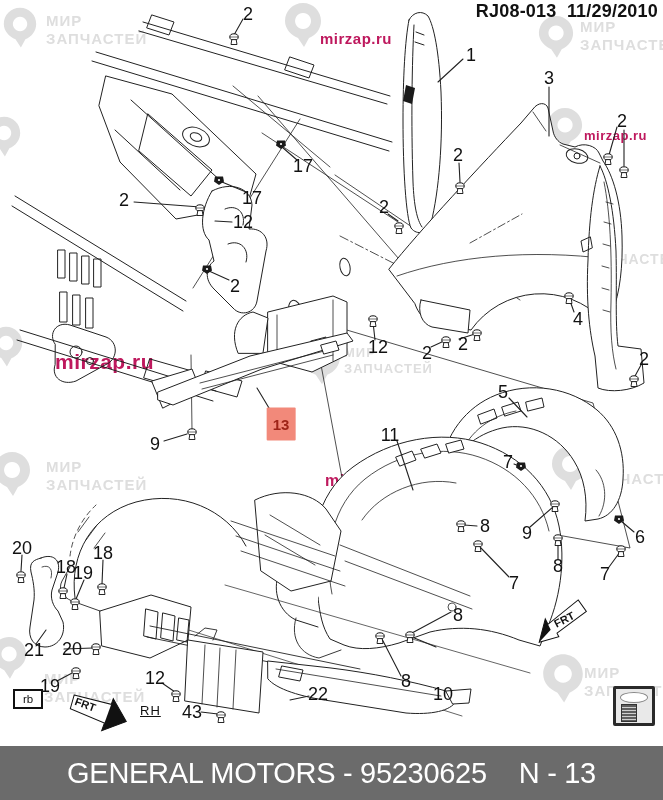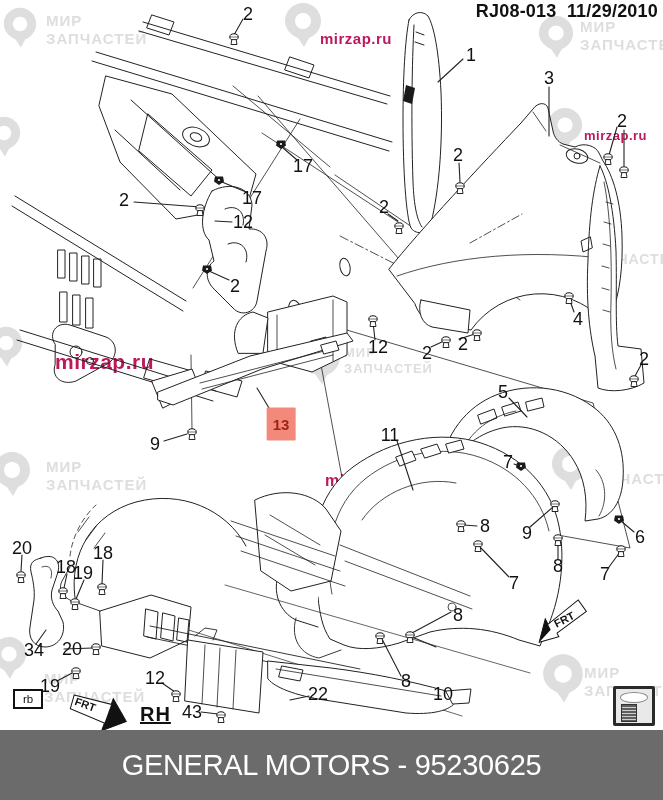--- a/index.html
+++ b/index.html
@@ -24,42 +24,42 @@
   }
   .wm-brand{
     position:absolute;font-weight:bold;letter-spacing:1px;line-height:1.2;
     white-space:nowrap;color:#dedede;
   }
   .wm-site{
     position:absolute;font-weight:bold;letter-spacing:.5px;white-space:nowrap;color:#be185d;
   }
   .wm-pin{position:absolute;}
   .rh-label{
-    position:absolute;left:140px;top:703px;z-index:5;font-size:20px;font-weight:bold;
+    position:absolute;left:140px;top:703px;z-index:5;font-size:13px;font-weight:normal;
     text-decoration:underline;letter-spacing:1px;
   }
   .rb-box{
     position:absolute;left:13px;top:689px;z-index:5;width:26px;height:16px;
     border:2px solid #111;font-size:11.5px;display:flex;align-items:center;justify-content:center;
   }
   .legend-icon{
     position:absolute;left:613px;top:686px;z-index:5;width:42px;height:40px;
     border:3px solid #2a2a2a;border-radius:2px;background:#e9e9e9;box-sizing:border-box;
   }
   .legend-icon .oval{
     position:absolute;left:4px;top:3px;width:26px;height:9px;background:#fff;
     border:1px solid #888;border-radius:50%;
   }
   .legend-icon .jug{
     position:absolute;left:5px;top:15px;width:14px;height:16px;background:#5f5f5f;
     background-image:repeating-linear-gradient(#5f5f5f 0 2px,#cfcfcf 2px 3px);
     border:1px solid #333;
   }
   .footer{
-    position:absolute;left:0;bottom:0;width:663px;height:70px;z-index:6;
+    position:absolute;left:0;bottom:0;width:663px;height:54px;z-index:6;
     display:flex;align-items:center;justify-content:center;gap:32px;
     color:#fff;font-size:29px;letter-spacing:-0.3px;white-space:nowrap;
   }
 </style>
 </head>
 <body>
 
 <div class="stage">
 
   <div class="wm-layer" id="wm-layer">
@@ -351,21 +351,21 @@
       <div class="callout" style="left: 22px; top: 548px;">20</div>
       <div class="callout" style="left: 103px; top: 553px;">18</div>
       <div class="callout" style="left: 558px; top: 566px;">8</div>
       <div class="callout" style="left: 66px; top: 567px;">18</div>
       <div class="callout" style="left: 83px; top: 573px;">19</div>
       <div class="callout" style="left: 605px; top: 574px;">7</div>
       <div class="callout" style="left: 514px; top: 583px;">7</div>
       <div class="callout" style="left: 458px; top: 615px;">8</div>
       <div class="callout" style="left: 72px; top: 649px;">20</div>
       <div class="callout" style="left: 443px; top: 650px; margin-top: 44px;">10</div>
-      <div class="callout" style="left: 34px; top: 650px;">34</div>
+      <div class="callout" style="left: 34px; top: 650px;">21</div>
       <div class="callout" style="left: 155px; top: 678px;">12</div>
       <div class="callout" style="left: 406px; top: 681px;">8</div>
       <div class="callout" style="left: 50px; top: 686px;">19</div>
       <div class="callout" style="left: 318px; top: 694px; text-align: right;">22</div>
       <div class="callout" style="left: 192px; top: 712px;">43</div>
     </div>
 
   <div class="doc-ref">
     <span>RJ08-013</span>&nbsp;
     <span>11/29/2010</span>
@@ -373,14 +373,15 @@
 
   <div class="rh-label">RH</div>
   <div class="rb-box">rb</div>
   <div class="legend-icon">
     <div class="oval"></div>
     <div class="jug"></div>
   </div>
 
   <div class="footer" id="footer-bar" style="background: rgb(107, 107, 107);">
     <span>GENERAL MOTORS - 95230625</span>
+    <span>N - 13</span>
   </div>
 </div>
 
 </body></html>

